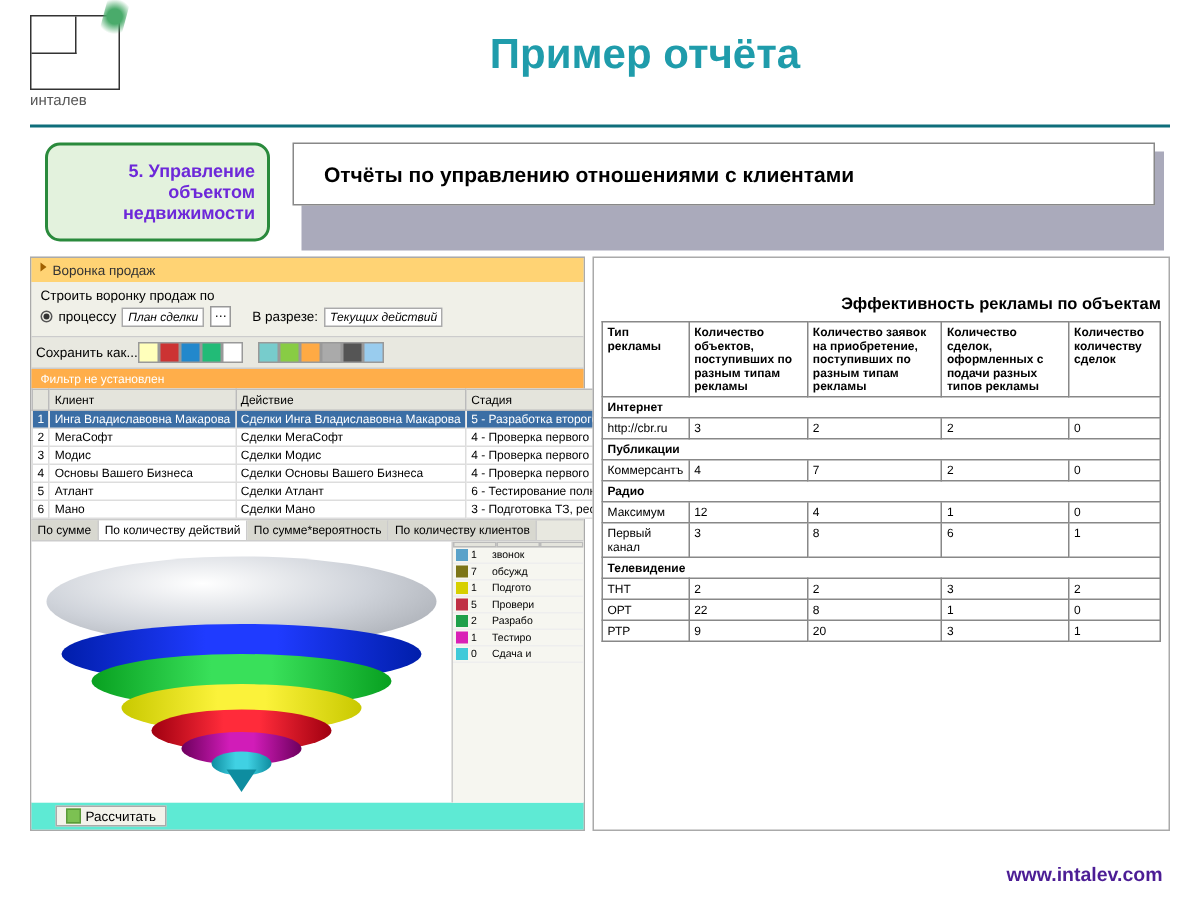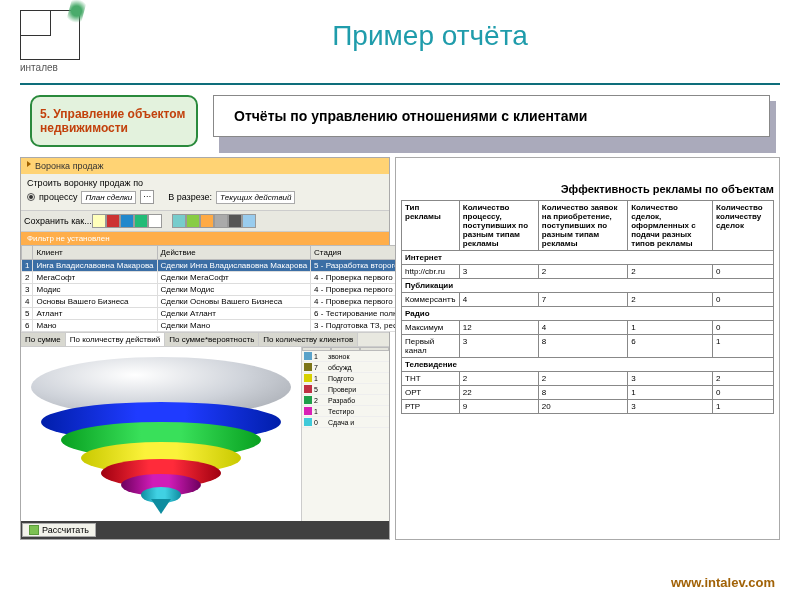--- a/index.html
+++ b/index.html
@@ -2,24 +2,24 @@
 <html><head>
 <meta charset="utf-8">
 <style>
   * { box-sizing: border-box; margin: 0; padding: 0; }
   body { width: 800px; height: 600px; font-family: Arial, sans-serif; background: #fff; position: relative; overflow: hidden; }
   .header { padding: 10px 20px 5px; display: flex; align-items: flex-start; }
   .logo-box { width: 60px; height: 50px; border: 1px solid #333; position: relative; background: #fff; }
   .logo-box::before { content: ""; position: absolute; top: 0; left: 0; width: 50%; height: 50%; border-right: 1px solid #333; border-bottom: 1px solid #333; }
   .logo-box::after { content: ""; position: absolute; right: -5px; top: -15px; width: 15px; height: 30px; background: radial-gradient(circle, #4aab6b 0%, #4aab6b 30%, transparent 70%); transform: rotate(15deg); }
   .logo-text { font-size: 10px; color: #555; margin-top: 2px; }
-  .title { flex: 1; text-align: center; font-size: 28px; font-weight: normal; color: #1f9cab; margin-top: 10px; }
+  .title { flex: 1; text-align: center; font-size: 28px; font-weight: bold; color: #1f9cab; margin-top: 10px; }
   .hr-line { height: 2px; background: #0e6e7b; margin: 5px 20px 10px; }
   .row2 { display: flex; gap: 15px; padding: 0 30px 10px; align-items: stretch; }
-  .nav-card { width: 168px; background: #e3f2dd; border: 2px solid #2a8a3c; border-radius: 10px; padding: 10px 8px; text-align: left; font-size: 12px; font-weight: bold; color: #c2410c; }
+  .nav-card { width: 150px; background: #e3f2dd; border: 2px solid #2a8a3c; border-radius: 10px; padding: 10px 8px; text-align: right; font-size: 12px; font-weight: bold; color: #6d28d9; }
   .sub-card { flex: 1; position: relative; }
   .sub-card-shadow { position: absolute; top: 6px; left: 6px; right: -6px; bottom: -6px; background: #aab; }
   .sub-card-front { position: relative; background: #fff; border: 1px solid #888; padding: 12px 20px; font-size: 14px; font-weight: bold; color: #000; }
   .content-row { display: flex; gap: 5px; padding: 0 20px; }
   .left-pane { width: 370px; border: 1px solid #aaa; background: #f4f4f0; font-size: 9px; }
   .pane-header { background: #ffd374; padding: 3px 6px; font-weight: normal; color: #333; display: flex; align-items: flex-start; gap: 4px; }
   .pane-header .tri { width: 0; height: 0; border-left: 4px solid #a06000; border-top: 3px solid transparent; border-bottom: 3px solid transparent; }
   .builder { background: #f0f0e8; padding: 4px 6px; border-bottom: 1px solid #ccc; }
   .builder-row { display: flex; align-items: center; gap: 4px; font-size: 9px; margin-bottom: 2px; }
   .radio-dot { width: 8px; height: 8px; border: 1px solid #555; border-radius: 50%; display: inline-block; position: relative; }
@@ -37,29 +37,29 @@
   .tab.active { background: #fff; }
   .funnel-area { position: relative; height: 175px; background: #fff; border-top: 1px solid #ccc; display: flex; }
   .funnel-canvas { flex: 1; position: relative; overflow: hidden; }
   .cone-top { position: absolute; top: 10px; left: 50%; transform: translateX(-50%); width: 260px; height: 60px; border-radius: 50%; background: radial-gradient(ellipse at 40% 30%, #fff 0%, #cfd3da 50%, #b0b4bb 80%, #889 100%); }
   .band { position: absolute; left: 50%; transform: translateX(-50%); border-radius: 50%; }
   .legend { width: 88px; background: #f6f6f0; border-left: 1px solid #ccc; font-size: 7px; overflow: hidden; }
   .legend-header { display: flex; background: #e4e4dc; }
   .legend-header div { border: 1px solid #bbb; padding: 1px 2px; flex: 1; }
   .legend-row { display: flex; align-items: center; border-bottom: 1px solid #eee; padding: 1px 2px; gap: 2px; }
   .swatch { width: 8px; height: 8px; }
-  .calc-bar { background: #404040; padding: 2px 1px; display: flex; align-items: center; gap: 4px; font-size: 9px; }
+  .calc-bar { background: #5eead4; padding: 2px 16px; display: flex; align-items: center; gap: 4px; font-size: 9px; }
   .calc-btn { background: #f3f3eb; border: 1px solid #aaa; padding: 1px 6px; font-size: 9px; display: inline-flex; align-items: center; gap: 3px; }
   .right-pane { flex: 1; border: 1px solid #aaa; background: #fff; font-size: 9px; padding: 5px; }
   .right-title { text-align: right; font-weight: bold; font-size: 11px; margin-bottom: 5px; margin-top: 20px; }
   .eff-table { width: 100%; border-collapse: collapse; font-size: 8px; }
   .eff-table th, .eff-table td { border: 1px solid #888; padding: 2px 3px; text-align: left; vertical-align: top; }
   .eff-table th { font-weight: bold; background: #fff; }
   .eff-table .cat td { font-weight: bold; }
-  .footer { position: absolute; bottom: 10px; right: 25px; font-size: 13px; font-weight: bold; color: #a16207; }
+  .footer { position: absolute; bottom: 10px; right: 25px; font-size: 13px; font-weight: bold; color: #4c1d95; }
 </style>
 </head>
 <body>
 
 <div class="header">
   <div>
     <div class="logo-box"></div>
     <div class="logo-text">инталев</div>
   </div>
   <div class="title">Пример отчёта</div>
@@ -231,21 +231,21 @@
       </span>
     </div>
   </div>
 
   <div class="right-pane">
     <div class="right-title">Эффективность рекламы по объектам</div>
     <table class="eff-table">
       <thead>
           <tr id="eff-head">
             <th>Тип рекламы</th>
-            <th>Количество процессу, поступивших по разным типам рекламы</th>
+            <th>Количество объектов, поступивших по разным типам рекламы</th>
             <th>Количество заявок на приобретение, поступивших по разным типам рекламы</th>
             <th>Количество сделок, оформленных с подачи разных типов рекламы</th>
             <th>Количество количеству сделок</th>
           </tr>
         </thead>
       <tbody id="eff-body">
           <tr class="cat">
             <td colspan="5">Интернет</td>
           </tr>
           <tr>

